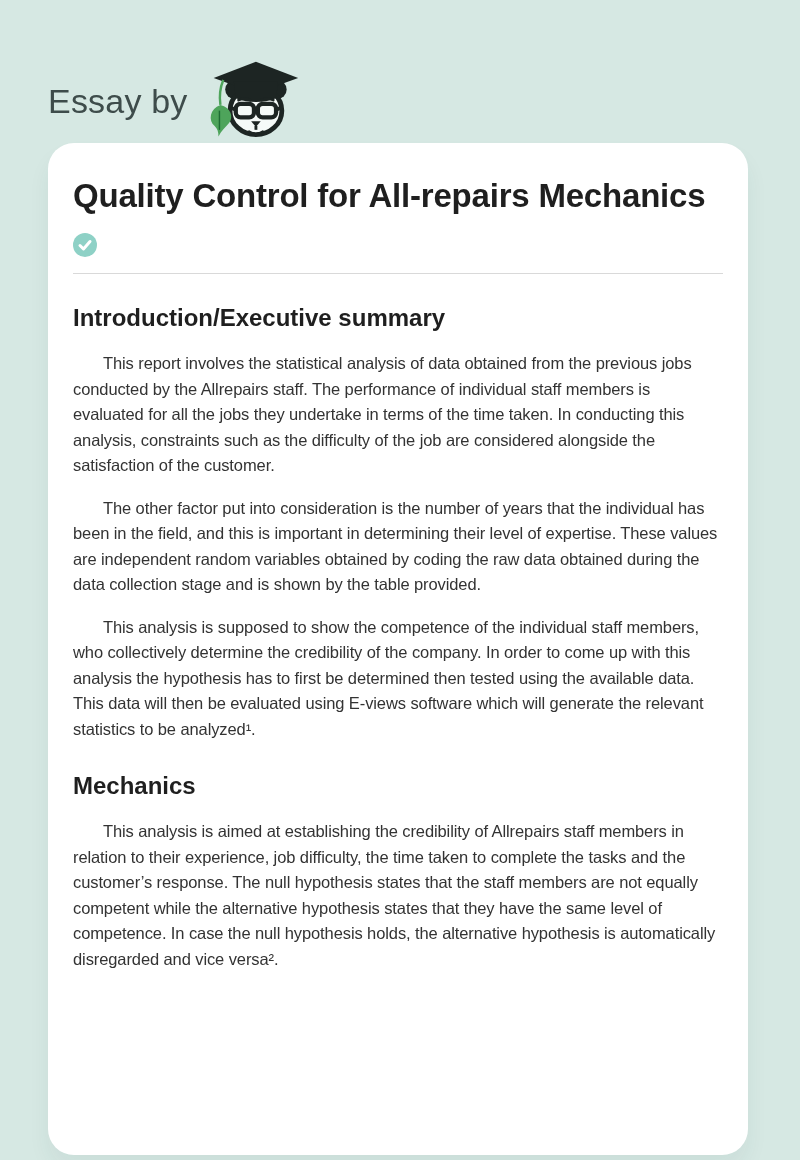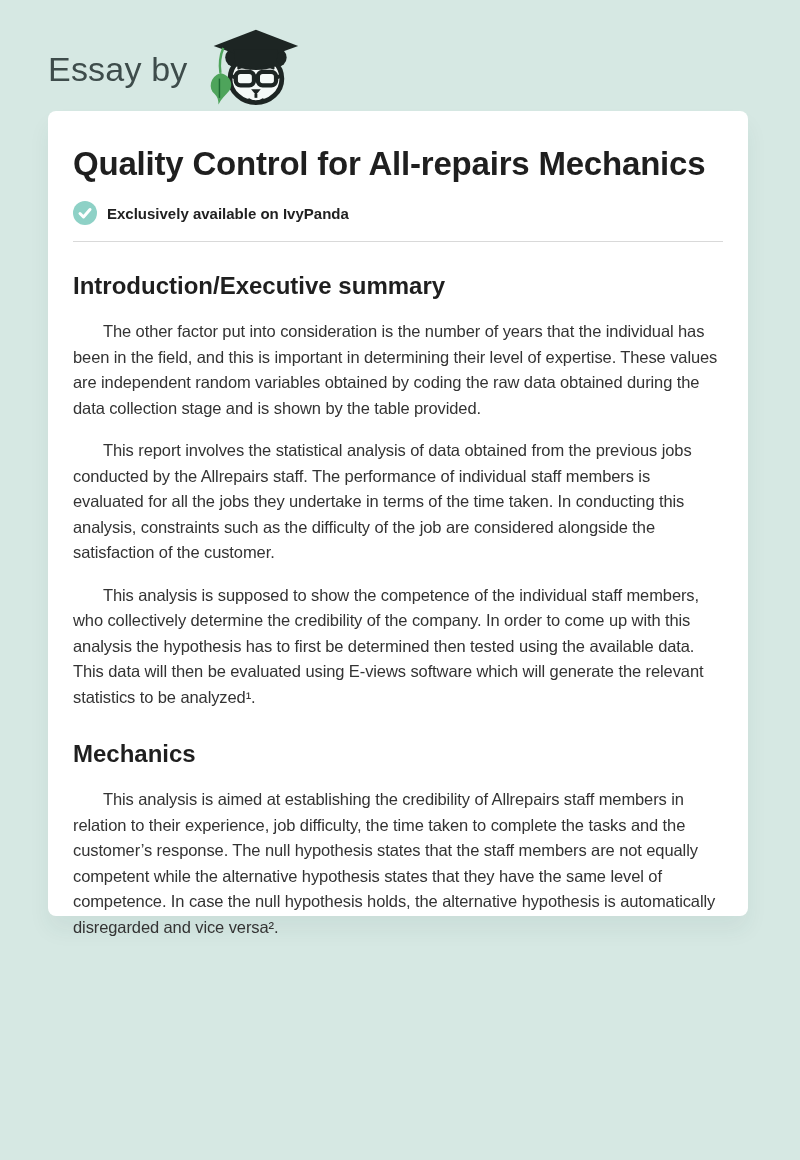--- a/index.html
+++ b/index.html
@@ -10,20 +10,21 @@
     overflow: hidden;
     font-family: "Liberation Sans", sans-serif;
   }
   
   .site-header {
     display: flex;
     align-items: center;
     padding-left: 48px;
     padding-top: 28px;
     height: 111px;
+    margin-top: 32px;
   }
   .essay-by {
     font-size: 34px;
     color: #3e4c4b;
     letter-spacing: 0.2px;
   }
   .logo-wrap {
     margin-left: 18px;
     margin-right: 12px;
     width: 96px; height: 84px;
@@ -40,25 +41,25 @@
   }
   .brand .reg {
     font-size: 17px;
     position: relative;
     top: -0.65em;
     margin-left: 1px;
   }
   
   .card {
     width: 700px;
-    height: 805px;
+    height: 1012px;
     margin-left: 48px;
     margin-top: 0px;
     background: #ffffff;
-    border-radius: 8px;
+    border-radius: 26px;
     padding: 34px 25px 14px 25px;
     box-shadow: 0 14px 22px rgba(40, 70, 65, 0.06);
   }
   h1.essay-title {
     margin: 0 0 18px 0;
     font-size: 33px;
     line-height: 38px;
     font-weight: bold;
     color: #1f1f1f;
     letter-spacing: -0.2px;
@@ -143,25 +144,24 @@
 <main class="card">
   <h1 class="essay-title">Quality Control for All-repairs Mechanics</h1>
 
   <div class="badge-row">
     <span class="check-circle">
       <svg width="24" height="24" viewBox="0 0 24 24" xmlns="http://www.w3.org/2000/svg" aria-hidden="true">
         <circle cx="12" cy="12" r="12" fill="#8ed1c6"></circle>
         <polyline points="7,12.5 10.5,16 17,8.5" fill="none" stroke="#ffffff" stroke-width="3" stroke-linecap="round" stroke-linejoin="round"></polyline>
       </svg>
     </span>
-    <span class="badge-label">Exclusively available on IvyPanda</span>
   </div>
 
   <hr class="rule">
 
   <h2 class="section-heading">Introduction/Executive summary</h2>
+  <p class="body-para">This report involves the statistical analysis of data obtained from the previous jobs conducted by the Allrepairs staff. The performance of individual staff members is evaluated for all the jobs they undertake in terms of the time taken. In conducting this analysis, constraints such as the difficulty of the job are considered alongside the satisfaction of the customer.</p>
   <p class="body-para">The other factor put into consideration is the number of years that the individual has been in the field, and this is important in determining their level of expertise. These values are independent random variables obtained by coding the raw data obtained during the data collection stage and is shown by the table provided.</p>
-  <p class="body-para">This report involves the statistical analysis of data obtained from the previous jobs conducted by the Allrepairs staff. The performance of individual staff members is evaluated for all the jobs they undertake in terms of the time taken. In conducting this analysis, constraints such as the difficulty of the job are considered alongside the satisfaction of the customer.</p>
   <p class="body-para">This analysis is supposed to show the competence of the individual staff members, who collectively determine the credibility of the company. In order to come up with this analysis the hypothesis has to first be determined then tested using the available data. This data will then be evaluated using E-views software which will generate the relevant statistics to be analyzed¹.</p>
 
   <h2 class="section-heading">Mechanics</h2>
   <p class="body-para">This analysis is aimed at establishing the credibility of Allrepairs staff members in relation to their experience, job difficulty, the time taken to complete the tasks and the customer’s response. The null hypothesis states that the staff members are not equally competent while the alternative hypothesis states that they have the same level of competence. In case the null hypothesis holds, the alternative hypothesis is automatically disregarded and vice versa².</p>
 </main>
 
 </body></html>

